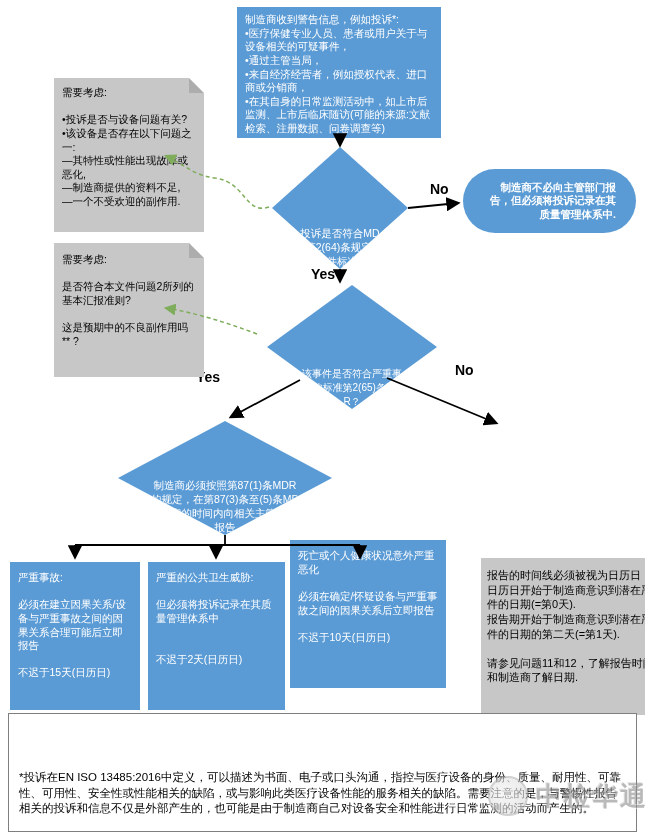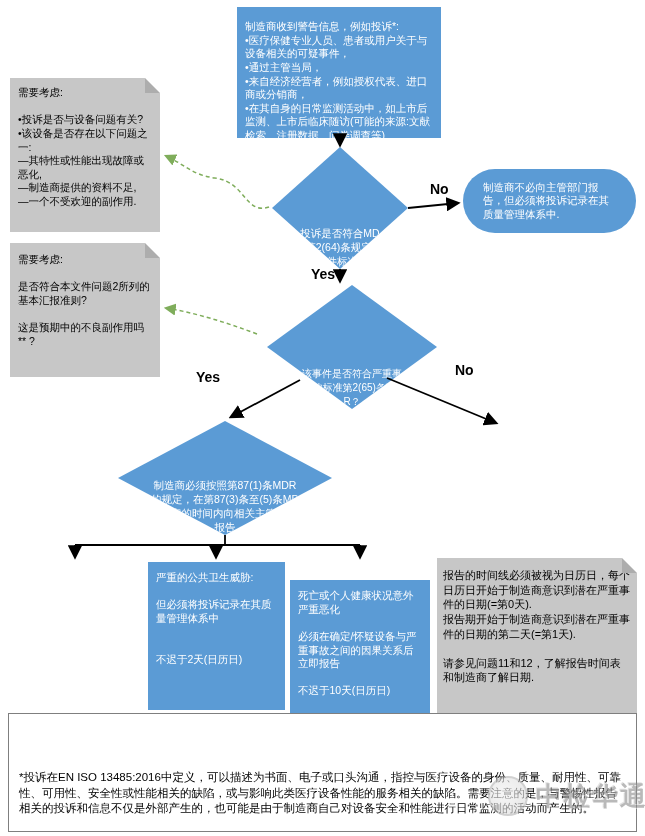--- a/index.html
+++ b/index.html
@@ -7,34 +7,35 @@
     position:relative; width:645px; height:836px; background:#ffffff;
     font-family:"Liberation Sans","DejaVu Sans",sans-serif;
     overflow:hidden;
   }
   .abs { position:absolute; box-sizing:border-box; }
   .node { white-space:pre-line; line-height:1.3; }
   .blue { background:#5B9BD5; color:#ffffff; }
   .notebox {
     background:#C7C7C7; color:#000;
     clip-path: polygon(0 0, calc(100% - 15px) 0, 100% 15px, 100% 100%, 0 100%);
+    margin-left: 44px;
   }
   .notebox::after {
     content:""; position:absolute; top:0; right:0; width:15px; height:15px;
     background:#adadad; clip-path: polygon(0 0, 100% 100%, 0 100%);
   }
   .diamond {
     clip-path: polygon(50% 0, 100% 50%, 50% 100%, 0 50%);
     display:flex; align-items:flex-end; justify-content:center;
     text-align:center;
   }
   .diamond .dtxt { word-break:break-all; }
   .stadium {
     border-radius:999px; display:flex; align-items:center; justify-content:center;
-    text-align:left; padding:8px 20px;
+    text-align:right; padding:8px 20px;font-weight:bold;
   }
   .branch-label { font-weight:bold; font-size:14px; color:#000; }
   .deadline { padding:9px 8px; font-size:10.5px; }
   .footer {
     border:1px solid #7f7f7f; background:#fff; color:#000;
     font-size:11.5px; line-height:1.38; padding:24px 10px; white-space:pre-wrap;
   }
   svg.connectors { position:absolute; left:0; top:0; z-index:4; pointer-events:none; }
   .layer1 { z-index:1; }
   .watermark {
@@ -50,21 +51,21 @@
     font-size:26px; font-weight:bold; color:#8f8f8f; letter-spacing:2px;
     white-space:nowrap;
     text-shadow:1px 1px 0 rgba(255,255,255,.85), -1px -1px 0 rgba(120,120,120,.35);
   }
 </style>
 </head>
 <body>
 
 <div class="stage">
 
-  <div class="abs node blue layer1" style="left:237px; top:7px; width:204px; height:131px; padding:13px 8px; font-size:10.5px;">制造商收到警告信息，例如投诉*:
+  <div class="abs node blue layer1" style="left:237px; top:7px; width:204px; height:131px; padding:6px 8px; font-size:10.5px;">制造商收到警告信息，例如投诉*:
 •医疗保健专业人员、患者或用户关于与设备相关的可疑事件，
 •通过主管当局，
 •来自经济经营者，例如授权代表、进口商或分销商，
 •在其自身的日常监测活动中，如上市后监测、上市后临床随访(可能的来源:文献检索、注册数据、问卷调查等)</div>
 
   <div class="abs node notebox layer1" style="left:10px; top:78px; width:150px; height:154px; padding:8px 8px; font-size:10.5px;">需要考虑:
 
 •投诉是否与设备问题有关?
 •该设备是否存在以下问题之一:
 —其特性或性能出现故障或恶化,
@@ -90,27 +91,32 @@
   <div class="abs blue diamond layer1" style="left:118px; top:421px; width:214px; height:114px; font-size:10.5px;">
     <span class="dtxt" style="width:152px;">制造商必须按照第87(1)条MDR的规定，在第87(3)条至(5)条MDR规定的时间内向相关主管部门报告</span>
   </div>
 
 
   <div class="abs branch-label" style="left:430px; top:181px;">No</div>
   <div class="abs branch-label" style="left:311px; top:266px;">Yes</div>
   <div class="abs branch-label" style="left:196px; top:369px;">Yes</div>
   <div class="abs branch-label" style="left:455px; top:362px;">No</div>
 
+  <div class="abs node blue deadline layer1" style="left:10px; top:562px; width:130px; height:148px;">严重事故:
+
+必须在建立因果关系/设备与严重事故之间的因果关系合理可能后立即报告
+
+不迟于15天(日历日)</div>
   <div class="abs node blue deadline layer1" style="left:148px; top:562px; width:137px; height:148px;">严重的公共卫生威胁:
 
 但必须将投诉记录在其质量管理体系中
 
 
 不迟于2天(日历日)</div>
-  <div class="abs node blue deadline layer1" style="left:290px; top:580px; width:140px; height:148px;">死亡或个人健康状况意外严重恶化
+  <div class="abs node blue deadline layer1" style="left:290px; top:540px; width:156px; height:148px;">死亡或个人健康状况意外严重恶化
 
 必须在确定/怀疑设备与严重事故之间的因果关系后立即报告
 
 不迟于10天(日历日)</div>
 
   <div class="abs node notebox layer1" style="left:437px; top:558px; width:200px; height:157px; padding:10px 6px; font-size:11px; line-height:1.33;">报告的时间线必须被视为日历日，每个日历日开始于制造商意识到潜在严重事件的日期(=第0天).
 报告期开始于制造商意识到潜在严重事件的日期的第二天(=第1天).
 
 请参见问题11和12，了解报告时间表和制造商了解日期.</div>
 

